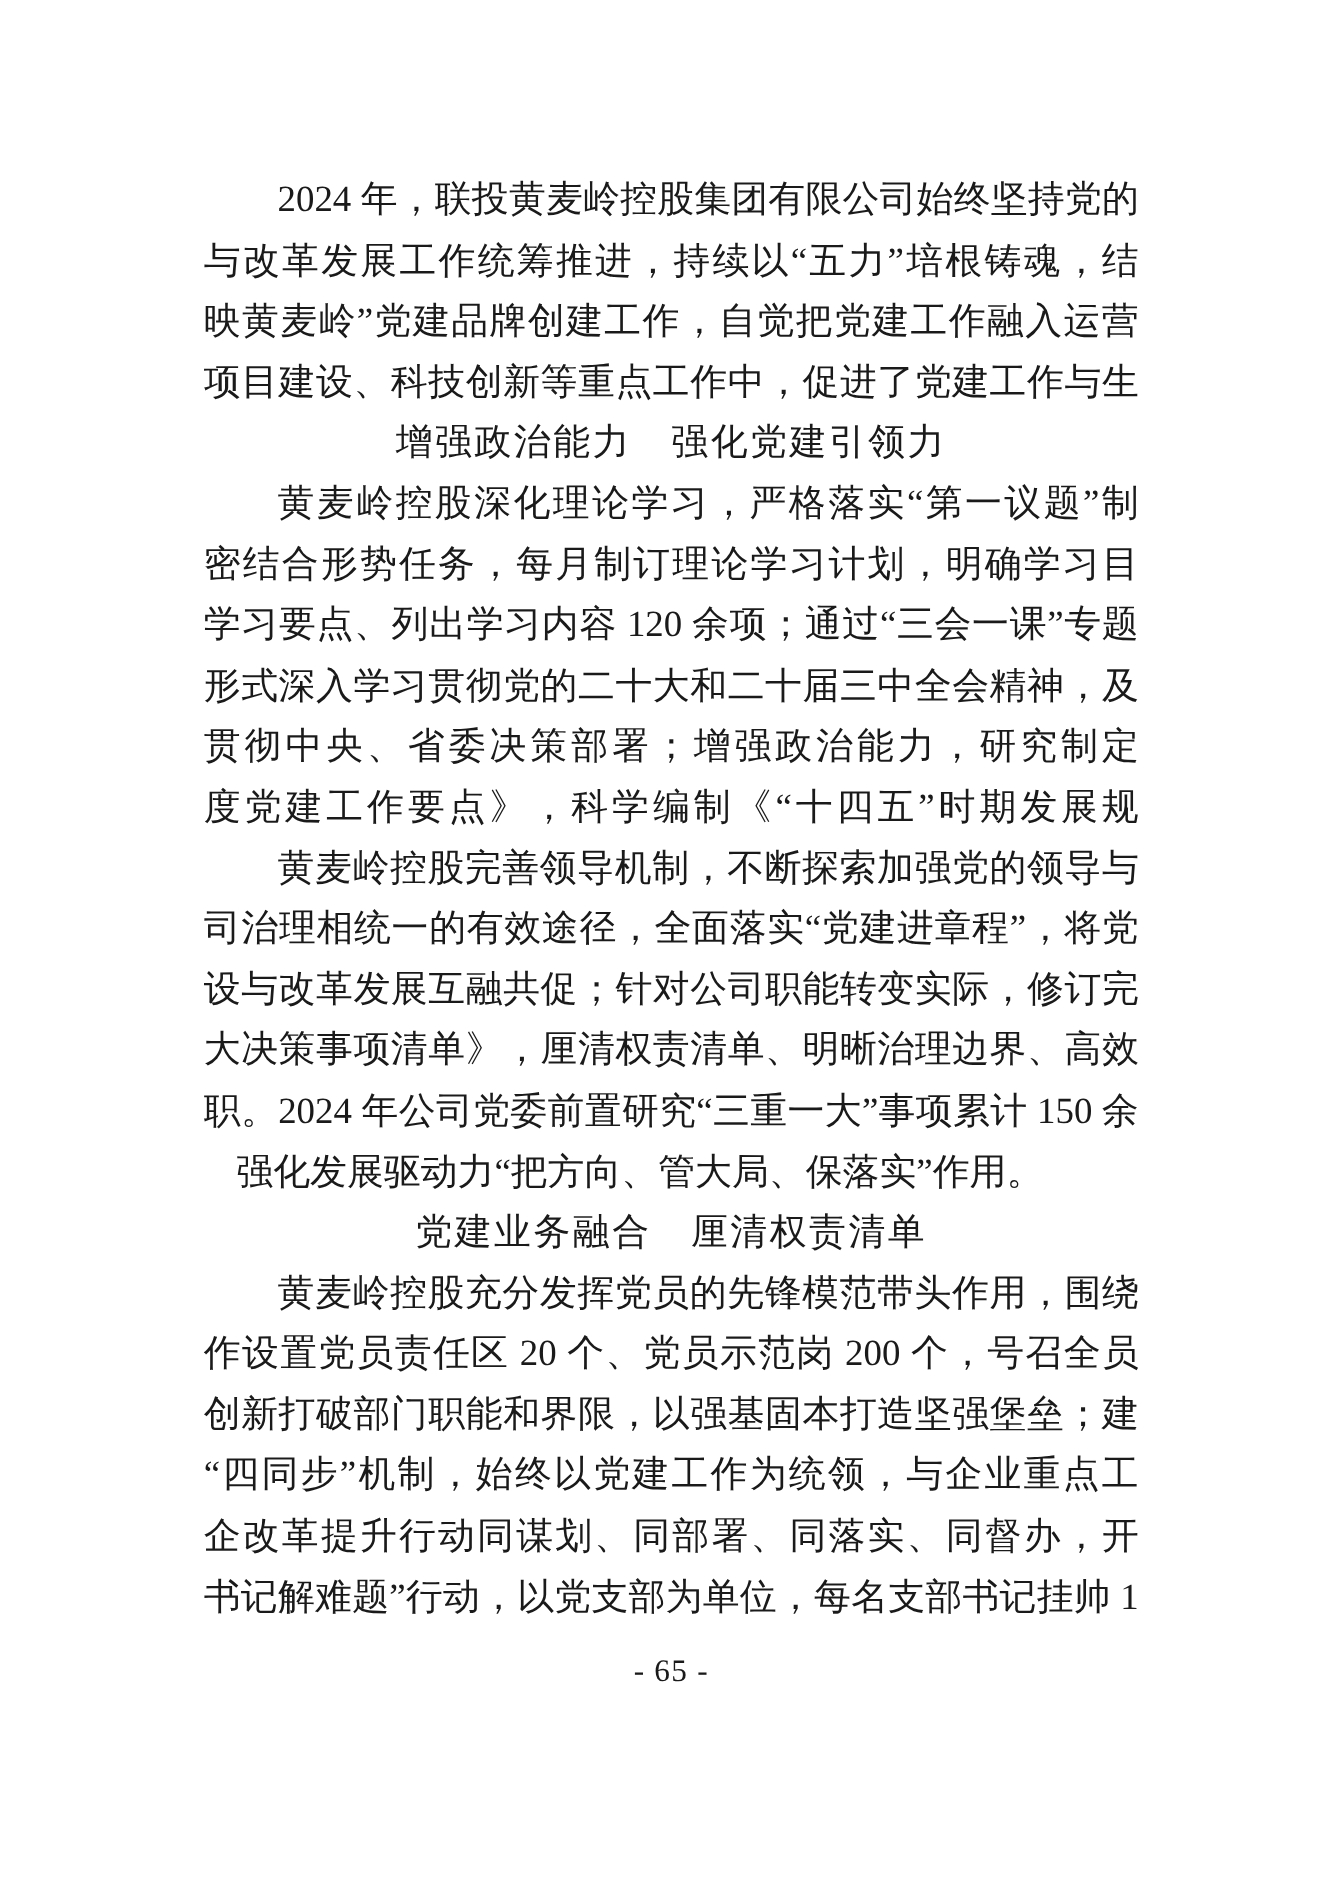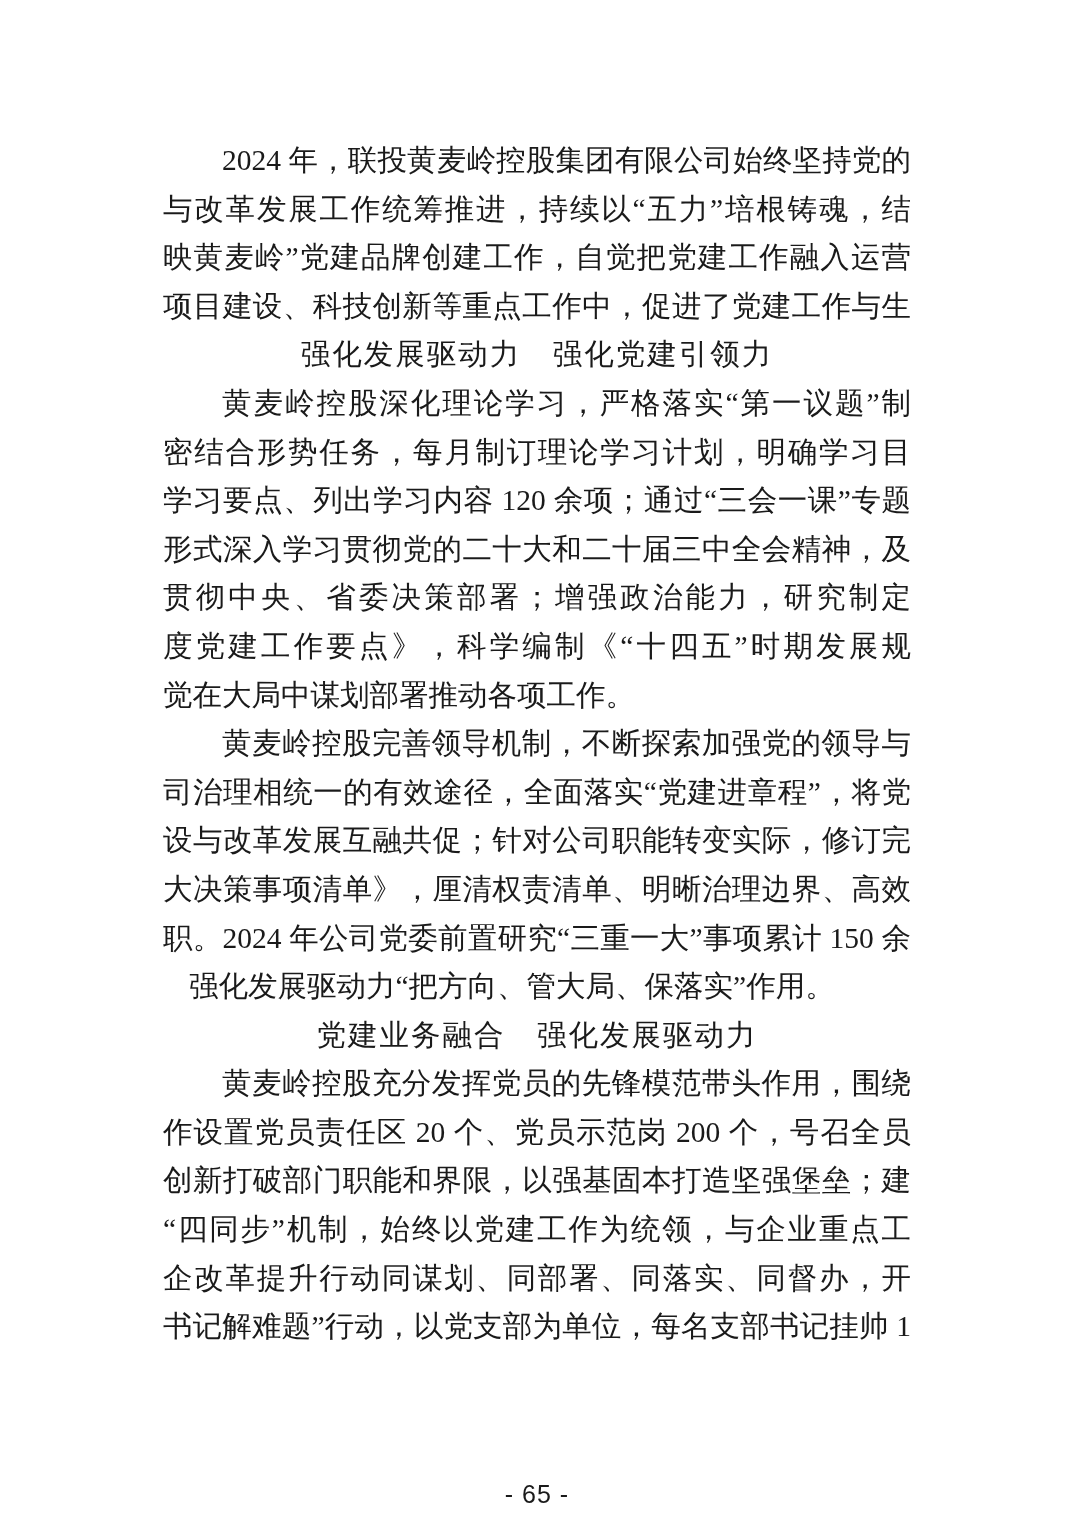--- a/index.html
+++ b/index.html
@@ -32,57 +32,56 @@
   .cont { padding-left: 26px; }
   .heading {
     text-align: center;
     text-align-last: center;
     letter-spacing: 2px;
   }
   .page-number {
     position: absolute;
     left: 0;
     right: 0;
-    top: 1480px;
+    top: 1324px;
     text-align: center;
-    font-family: Liberation Sans, sans-serif;
+    font-family: Liberation Serif, serif;
     font-size: 25px;
     color: #1a1a1a;
     letter-spacing: 1px;
   }
 </style>
 </head>
 <body>
 
 <div class="page">
   <div class="text-block">
 
     <div class="line first">2024 年，联投黄麦岭控股集团有限公司始终坚持党的建设</div>
     <div class="line">与改革发展工作统筹推进，持续以“五力”培根铸魂，结合“红</div>
     <div class="line">映黄麦岭”党建品牌创建工作，自觉把党建工作融入运营管理、</div>
     <div class="line">项目建设、科技创新等重点工作中，促进了党建工作与生产经营</div>
 
-    <div class="line heading">强化发展驱动力　强化党建引领力</div>
+    <div class="line heading">增强政治能力　强化党建引领力</div>
 
     <div class="line first">黄麦岭控股深化理论学习，严格落实“第一议题”制度，紧</div>
     <div class="line">密结合形势任务，每月制订理论学习计划，明确学习目标、梳理</div>
     <div class="line">学习要点、列出学习内容 120 余项；通过“三会一课”专题学习</div>
     <div class="line">形式深入学习贯彻党的二十大和二十届三中全会精神，及时传达</div>
     <div class="line">贯彻中央、省委决策部署；增强政治能力，研究制定《2024 年</div>
     <div class="line">度党建工作要点》，科学编制《“十四五”时期发展规划》，自</div>
-    <div class="line end">觉在大局中谋划部署推动各项工作。</div>
 
     <div class="line first">黄麦岭控股完善领导机制，不断探索加强党的领导与完善公</div>
     <div class="line">司治理相统一的有效途径，全面落实“党建进章程”，将党的建</div>
     <div class="line">设与改革发展互融共促；针对公司职能转变实际，修订完善《重</div>
     <div class="line">大决策事项清单》，厘清权责清单、明晰治理边界、高效行权履</div>
     <div class="line">职。2024 年公司党委前置研究“三重一大”事项累计 150 余项，</div>
     <div class="line end cont">强化发展驱动力“把方向、管大局、保落实”作用。</div>
 
-    <div class="line heading">党建业务融合　强化发展驱动力</div>
+    <div class="line heading">党建业务融合　厘清权责清单</div>
 
     <div class="line first">黄麦岭控股充分发挥党员的先锋模范带头作用，围绕重点工</div>
     <div class="line">作设置党员责任区 20 个、党员示范岗 200 个，号召全员参与，</div>
     <div class="line">创新打破部门职能和界限，以强基固本打造坚强堡垒；建立完善</div>
     <div class="line">“四同步”机制，始终以党建工作为统领，与企业重点工作、国</div>
     <div class="line">企改革提升行动同谋划、同部署、同落实、同督办，开展“支部</div>
     <div class="line">书记解难题”行动，以党支部为单位，每名支部书记挂帅 1 至 2</div>
 
   </div>
 

